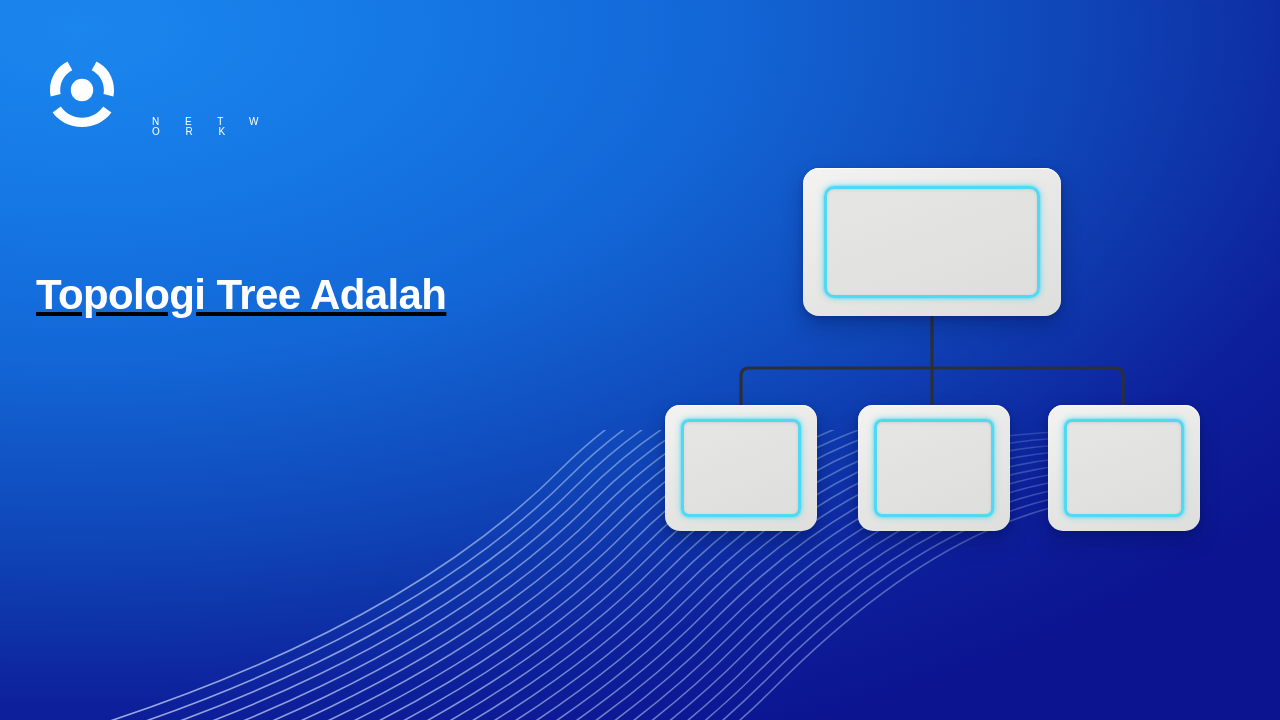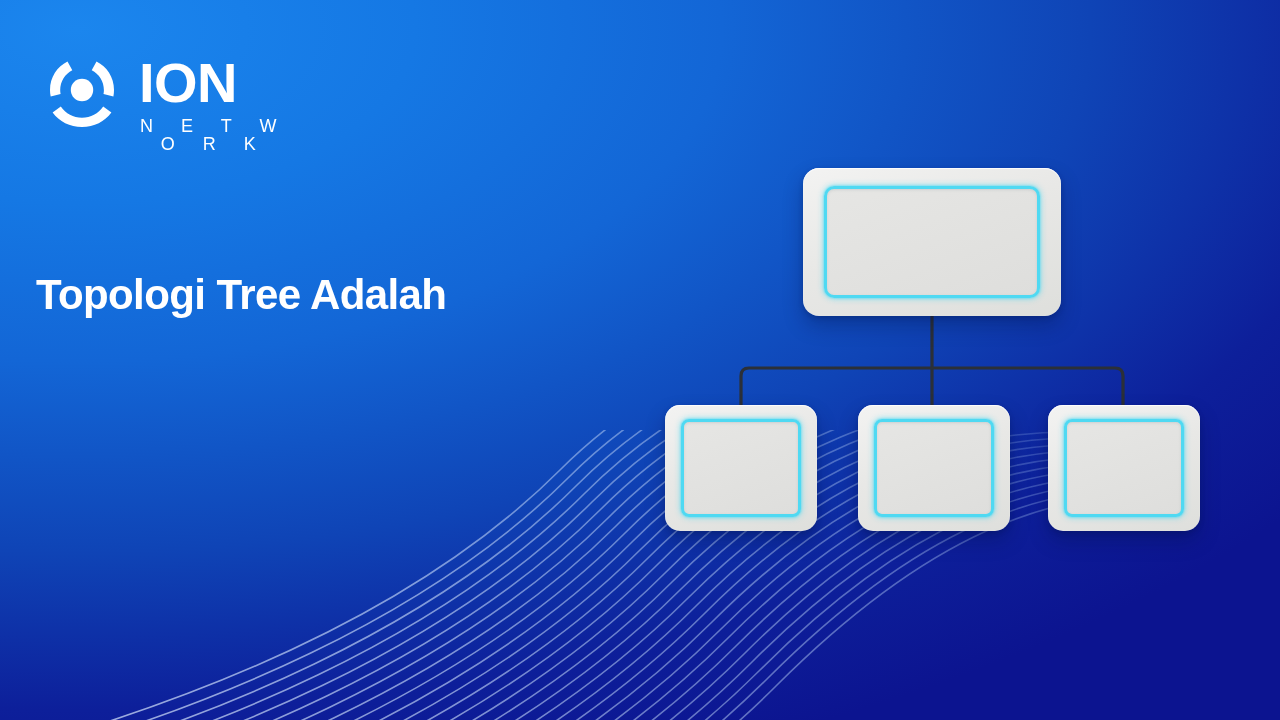--- a/index.html
+++ b/index.html
@@ -51,36 +51,36 @@
     left: 103px;
     top: 7px;
     color: #ffffff;
     font-size: 56px;
     font-weight: 700;
     letter-spacing: -0.5px;
     line-height: 1;
   }
   .logo-sub {
     position: absolute;
-    left: 96px;
+    left: 116px;
     top: 69px;
     color: #ffffff;
-    font-size: 18px;
+    font-size: 10px;
     font-weight: 400;
     letter-spacing: 11.5px;
     line-height: 1;
-    text-align: center;
   }
 
   
   .headline {
     position: absolute;
     left: 36px;
     top: 272px;
     width: 600px;
+    text-decoration: underline;
   }
   .headline-title {
     color: #ffffff;
     font-size: 42px;
     font-weight: 700;
     line-height: 1.08;
     letter-spacing: -0.6px;
     margin: 0 0 7px 0;
   }
   .headline-sub {
@@ -218,21 +218,20 @@
   <div class="logo">
     <svg class="logo-mark" viewBox="0 0 92 92" aria-hidden="true">
       <g fill="#ffffff">
         <path d="M46 16 a30 30 0 0 0 -29.6 25 a3 3 0 0 0 0.3 0.2 C19 28 31 18.5 46 18.5 Z" opacity="0"></path>
         <path d="M31.5 13.6 C21.2 18.6 14 29.4 14 42 c0 2.2 0.2 4.4 0.7 6.5 l 9.9 -2.6 c -0.3 -1.3 -0.4 -2.6 -0.4 -3.9 c0 -8.6 4.9 -16.1 12.1 -19.8 Z"></path>
         <path d="M60.5 13.6 l -4.8 8.6 C 63 25.9 67.9 33.4 67.9 42 c0 1.3 -0.1 2.6 -0.4 3.9 l 9.9 2.6 C 77.8 46.4 78 44.2 78 42 C 78 29.4 70.8 18.6 60.5 13.6 Z"></path>
         <path d="M24.8 58.5 l -8.2 5.9 C 23.2 73.3 33.9 79 46 79 s 22.8 -5.7 29.4 -14.6 l -8.2 -5.9 C 62.3 65.5 54.7 69.8 46 69.8 S 29.7 65.5 24.8 58.5 Z"></path>
         <circle cx="46" cy="42" r="11.2"></circle>
       </g>
     </svg>
-    <div class="logo-word">ION</div>
     <div class="logo-sub">N E T W O R K</div>
   </div>
 
   <div class="headline">
     <h1 class="headline-title">Topologi Tree Adalah</h1>
   </div>
 
   <div class="diagram">
 
     <svg class="connectors" viewBox="0 0 600 410" aria-hidden="true">

